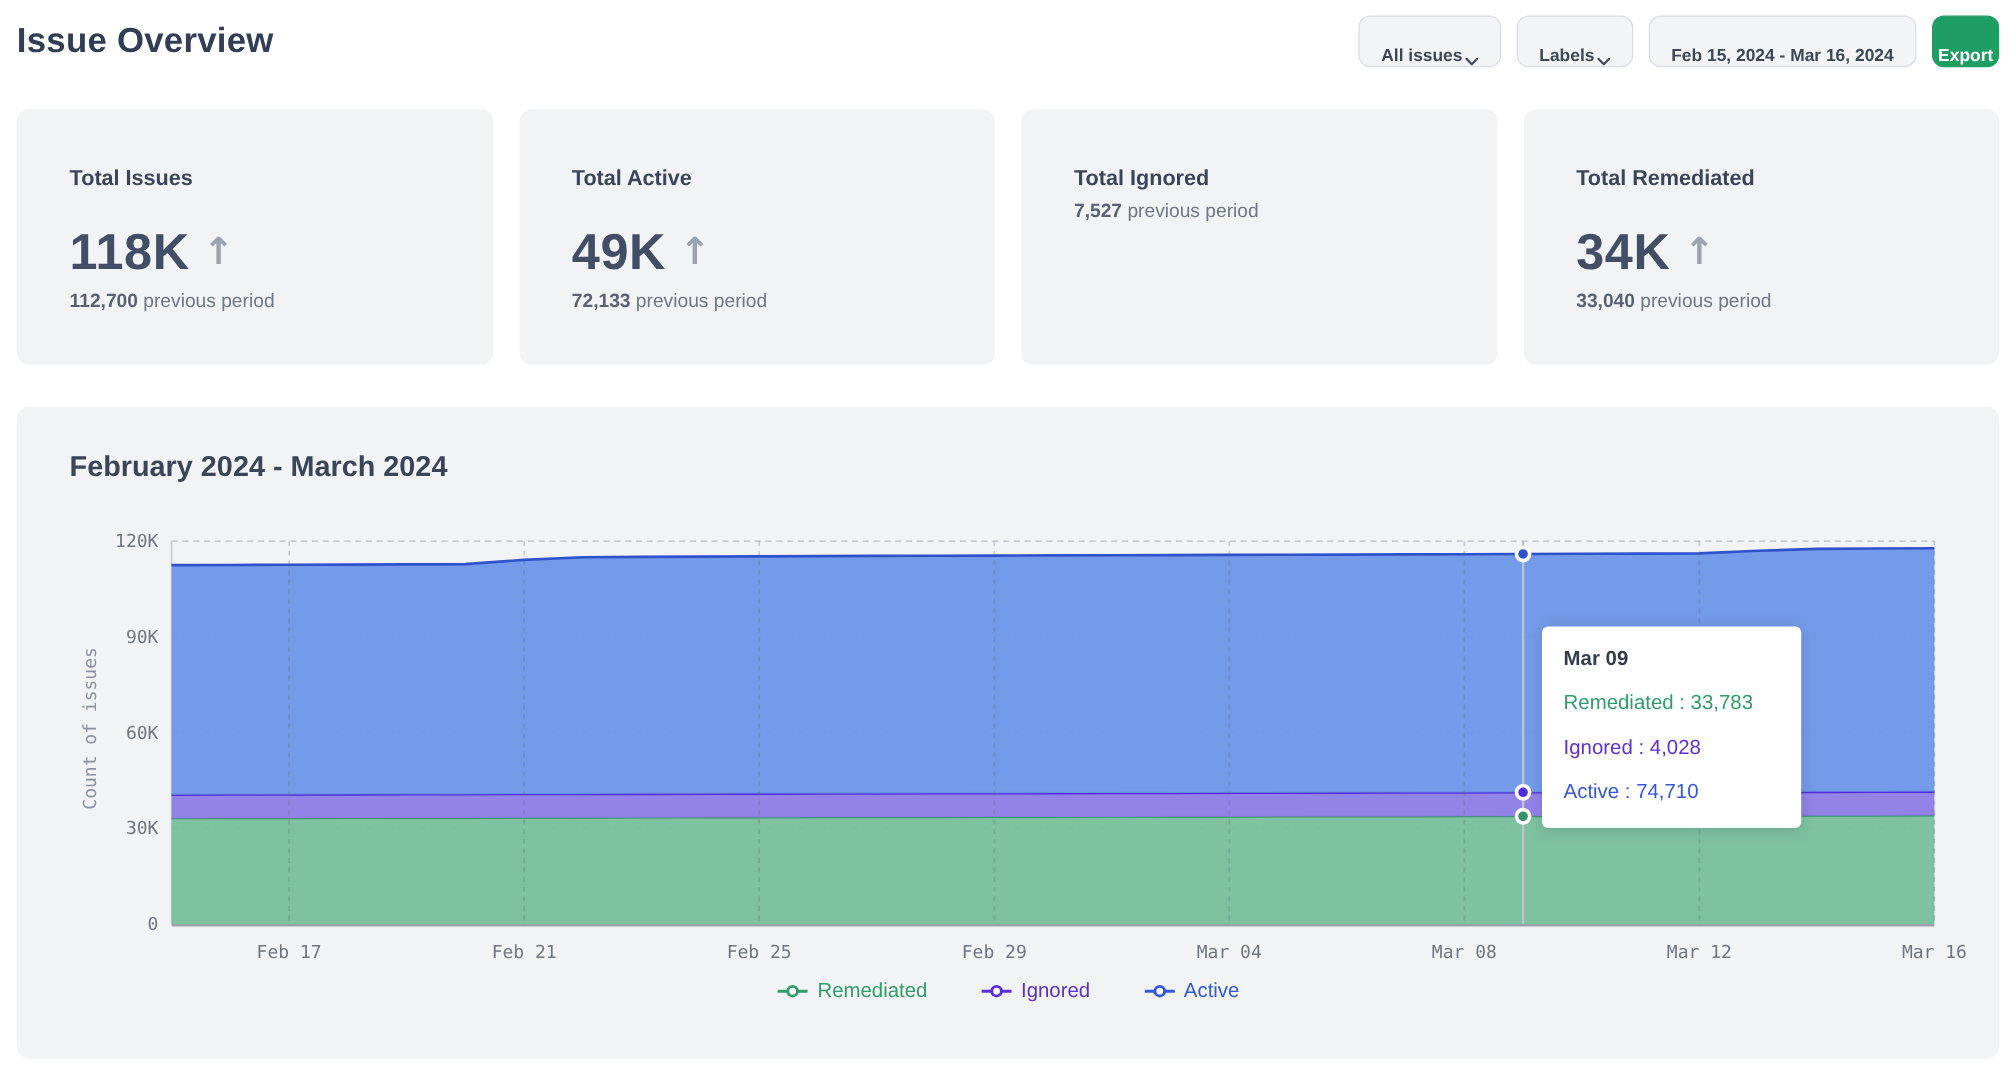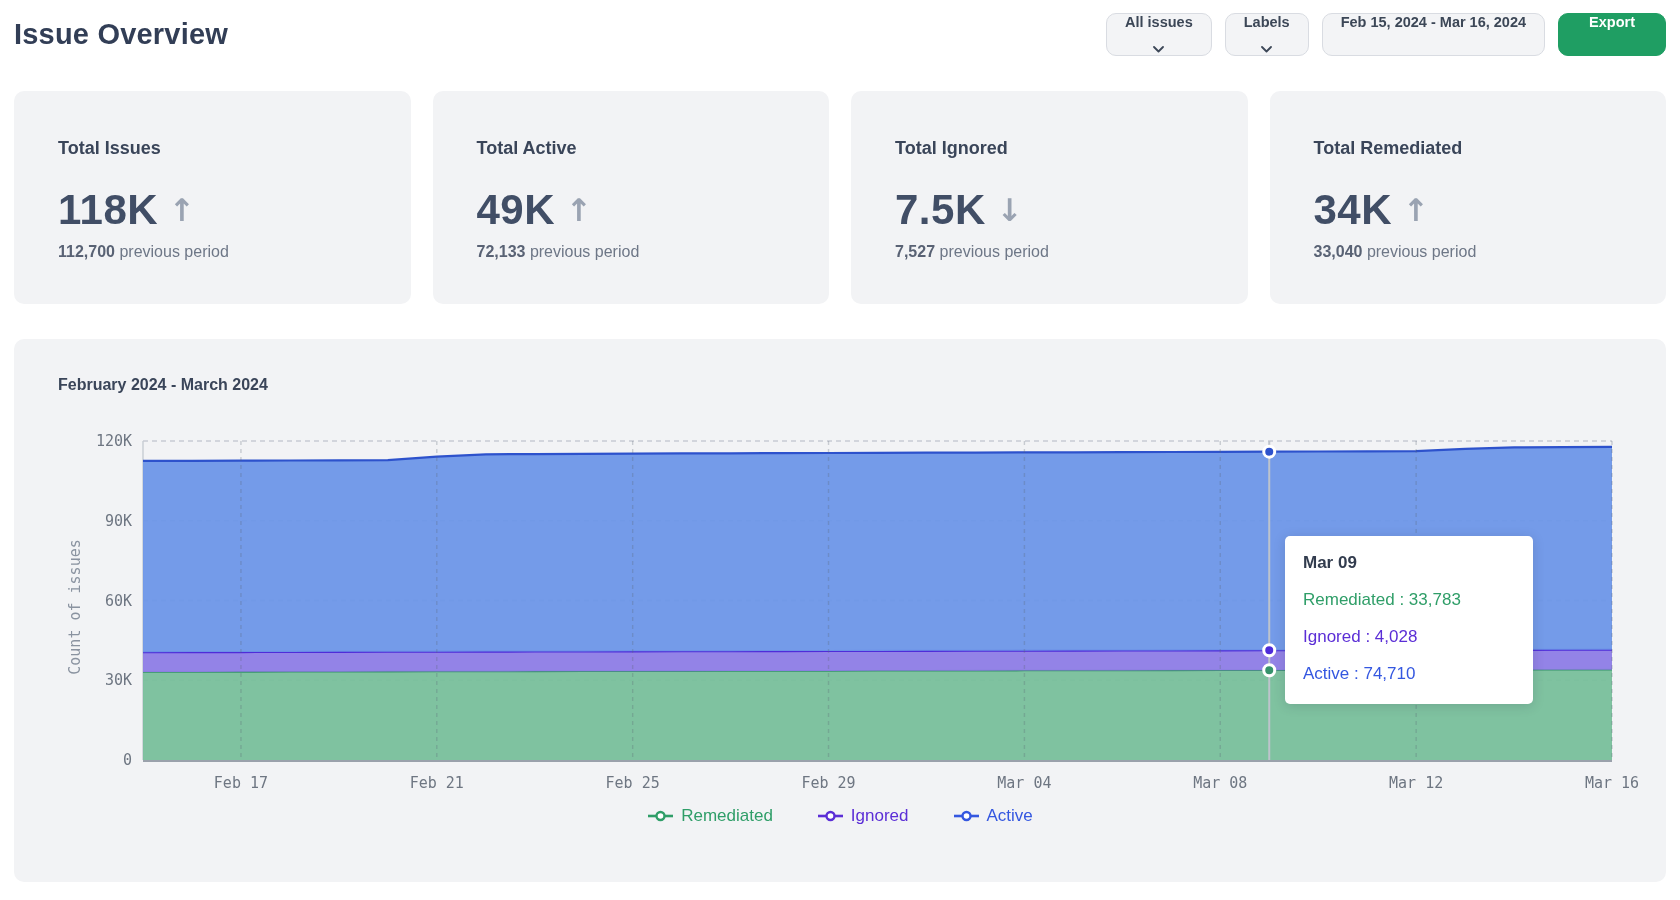--- a/index.html
+++ b/index.html
@@ -6,53 +6,53 @@
   html,body { margin:0; padding:0; }
   body {
     width:1680px; height:900px; background:#ffffff; overflow:hidden;
     font-family:"Liberation Sans", sans-serif; color:#3a4559;
   }
   
   .header { display:flex; justify-content:space-between; align-items:center; margin:11px 14px 0; height:46px; }
   .page-title { font-size:29px; font-weight:700; color:#323e56; letter-spacing:.2px; }
   .controls { display:flex; align-items:center; gap:13px; }
   .btn {
-    display:inline-flex; align-items:center; gap:15px; height:43px; padding:0 18px;
+    display:inline-flex; align-items:flex-end; gap:2px; height:43px; padding:0 18px;
     background:#f3f4f6; border:1px solid #d9dce2; border-radius:10px;
-    font-size:14.5px; font-weight:700; color:#3c4757; cursor:pointer; white-space:nowrap;flex-direction:column;
+    font-size:14.5px; font-weight:700; color:#3c4757; cursor:pointer; white-space:nowrap;
   }
   .btn .chev { display:inline-flex; margin-top:1px; }
-  .btn-export { background:#1f9e63; border:1px solid #1f9e63; color:#ffffff; padding:0 30px; }
+  .btn-export { background:#1f9e63; border:1px solid #1f9e63; color:#ffffff; padding:0 4px; }
   
   .cards { display:grid; grid-template-columns:repeat(4,1fr); gap:22px; margin:34px 14px 0; }
   .card { background:#f2f3f5; border-radius:10px; height:213px; padding:47px 44px 0; }
   .card-title { margin:0; font-size:18px; font-weight:700; color:#3a4559; }
   .value-row { margin-top:27px; display:flex; align-items:center; gap:11px; }
   .card-value { font-size:42px; font-weight:700; color:#414e66; letter-spacing:.5px; }
   .trend { font-size:31px; font-weight:700; color:#9aa3b2; font-family:"DejaVu Sans", sans-serif; line-height:1; }
   .prev { margin-top:9px; font-size:16px; color:#6e7787; }
   .prev .prev-val { font-weight:700; color:#596274; }
   
   .panel { position:relative; margin:35px 14px 16px; background:#f2f3f5; border-radius:10px; height:543px; }
-  .panel-title { margin:0; padding:37px 0 0 44px; font-size:16px; font-weight:700; color:#3a4559; }
+  .panel-title { margin:0; padding:37px 0 0 44px; font-size:24px; font-weight:700; color:#3a4559; }
   #chart-svg { display:block; }
   .y-axis-label {
     position:absolute; left:61px; top:268px; transform:translate(-50%,-50%) rotate(-90deg);
     font-family:"DejaVu Sans Mono", monospace; font-size:15px; color:#8a93a0; white-space:nowrap;
   }
   .tick-text { font-family:"DejaVu Sans Mono", monospace; font-size:15px; fill:#6e7682; }
   
   .legend { display:flex; justify-content:center; align-items:center; gap:44px; margin-top:2px; }
   .legend-item { display:flex; align-items:center; gap:7px; font-size:17px; cursor:pointer; }
   .legend-item.remediated { color:#2f9e68; }
   .legend-item.ignored { color:#5b2ed6; }
   .legend-item.active { color:#3457e0; }
   
   .tooltip {
-    position:absolute; left:1271px; top:197px; width:248px; background:#ffffff;
+    position:absolute; left:1271px; top:183px; width:216px; background:#ffffff;
     border-radius:5px; box-shadow:0 2px 12px rgba(40,50,70,.18); padding:17px 18px 20px; z-index:5;
   }
   .tooltip-date { font-size:17px; font-weight:700; color:#323c4e; }
   .tooltip-line { margin:17px 0 0; font-size:17px; white-space:nowrap; }
   .tooltip-line.remediated { color:#2f9e68; }
   .tooltip-line.ignored { color:#5b2ed6; }
   .tooltip-line.active { color:#3457e0; }
 </style>
 </head>
 <body>
@@ -99,24 +99,20 @@
     <div class="value-row">
       <span class="card-value">49K</span>
       <span class="trend">↑</span>
     </div>
     <div class="prev">
       <span class="prev-val">72,133</span> <span>previous period</span>
     </div>
   </div>
   <div class="card">
     <h3 class="card-title">Total Ignored</h3>
-    <div class="value-row">
-      <span class="card-value">7.5K</span>
-      <span class="trend">↓</span>
-    </div>
     <div class="prev">
       <span class="prev-val">7,527</span> <span>previous period</span>
     </div>
   </div>
   <div class="card">
     <h3 class="card-title">Total Remediated</h3>
     <div class="value-row">
       <span class="card-value">34K</span>
       <span class="trend">↑</span>
     </div>

